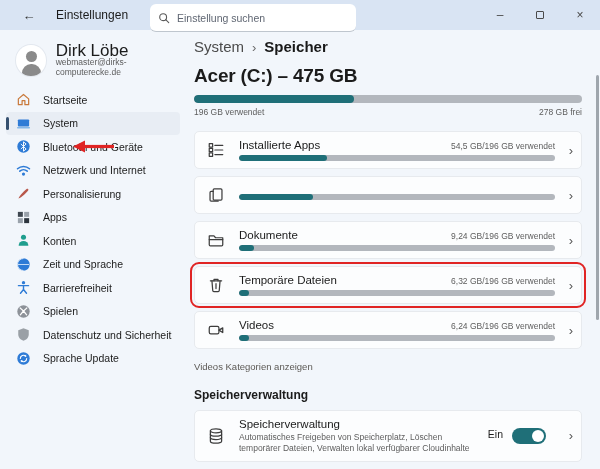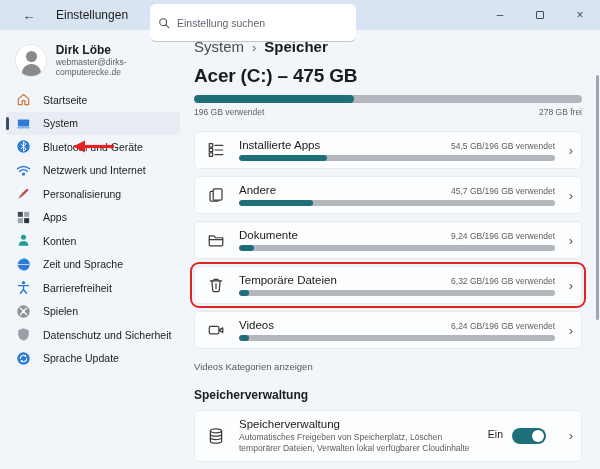--- a/index.html
+++ b/index.html
@@ -10,40 +10,40 @@
     -webkit-font-smoothing:antialiased;
   }
   
   .titlebar {
     height:30px; background:#d9e4f3; display:flex; align-items:center;
     position:relative; z-index:5;
   }
   .back-btn { width:30px; margin-left:14px; font-size:13px; color:#333; text-align:center; cursor:default; }
   .tb-title { font-size:12px; color:#1b1b1b; margin-left:12px; }
   .searchbox {
-    position:absolute; left:150px; top:4px; width:206px; height:38px;
+    position:absolute; left:150px; top:4px; width:206px; height:28px;
     background:#ffffff; border-radius:6px; border-bottom:1px solid #bfc6ce;
     display:flex; align-items:center; padding:0 8px; gap:7px;
   }
   .searchbox input {
     border:none; outline:none; background:transparent; font-size:10.5px;
     color:#444; width:100%; font-family:inherit;
   }
   .searchbox input::placeholder { color:#5f6672; opacity:1; }
   .win-controls { position:absolute; right:0; top:0; height:30px; display:flex; }
   .win-btn { width:40px; height:30px; display:flex; align-items:center; justify-content:center; font-size:12px; color:#4a4a4a; }
   .maxi-glyph { width:8px; height:8px; border:1px solid #4a4a4a; border-radius:1px; display:inline-block; }
   
   .app { display:flex; height:439px; }
   .sidebar { width:186px; flex:0 0 186px; padding-top:10px; position:relative; }
   .profile { display:flex; align-items:center; gap:10px; padding:0 0 0 16px; height:40px; }
   .avatar { width:31px; height:31px; border-radius:50%; background:#ffffff; position:relative; overflow:hidden; box-shadow:0 0 0 1px #e3e8ef; }
   .avatar .head { position:absolute; left:10px; top:6px; width:11px; height:11px; border-radius:50%; background:#8a8a8a; }
   .avatar .body { position:absolute; left:6px; top:19px; width:19px; height:12px; border-radius:9px 9px 0 0; background:#8a8a8a; }
-  .profile-name { font-size:12px; font-weight:bold; line-height:13px; }
+  .profile-name { font-size:17px; font-weight:normal; line-height:13px; }
   .profile-email { font-size:8.5px; color:#5d5d5d; }
   .nav { margin-top:8px; }
   .nav-item {
     display:flex; align-items:center; gap:12px; height:23.5px; margin:0 6px;
     padding-left:10px; border-radius:4px; position:relative; font-size:10.5px; color:#1b1b1b;
   }
   .nav-item.selected { background:#e8edf4; }
   .nav-item.selected::before {
     content:""; position:absolute; left:0; top:5px; bottom:5px; width:3px;
     border-radius:2px; background:#35506f;
@@ -291,24 +291,20 @@
       </div>
 
       <div class="card">
         <span class="cat-ic">
             <svg viewBox="0 0 16 16">
               <rect x="5.5" y="2.5" width="7.8" height="10" rx="1"></rect>
               <path d="M5.5 4.7H3.7a1 1 0 0 0-1 1v6.8a1 1 0 0 0 1 1h6.2"></path>
             </svg>
           </span>
         <div class="cat-body">
-          <div class="cat-top">
-            <span class="cat-label">Andere</span>
-            <span class="cat-usage">45,7 GB/196 GB verwendet</span>
-          </div>
           <div class="track">
               <div class="fill" style="width: 23.3%;"></div>
             </div>
         </div>
         <span class="chev">›</span>
       </div>
 
       <div class="card">
         <span class="cat-ic">
             <svg viewBox="0 0 16 16">

